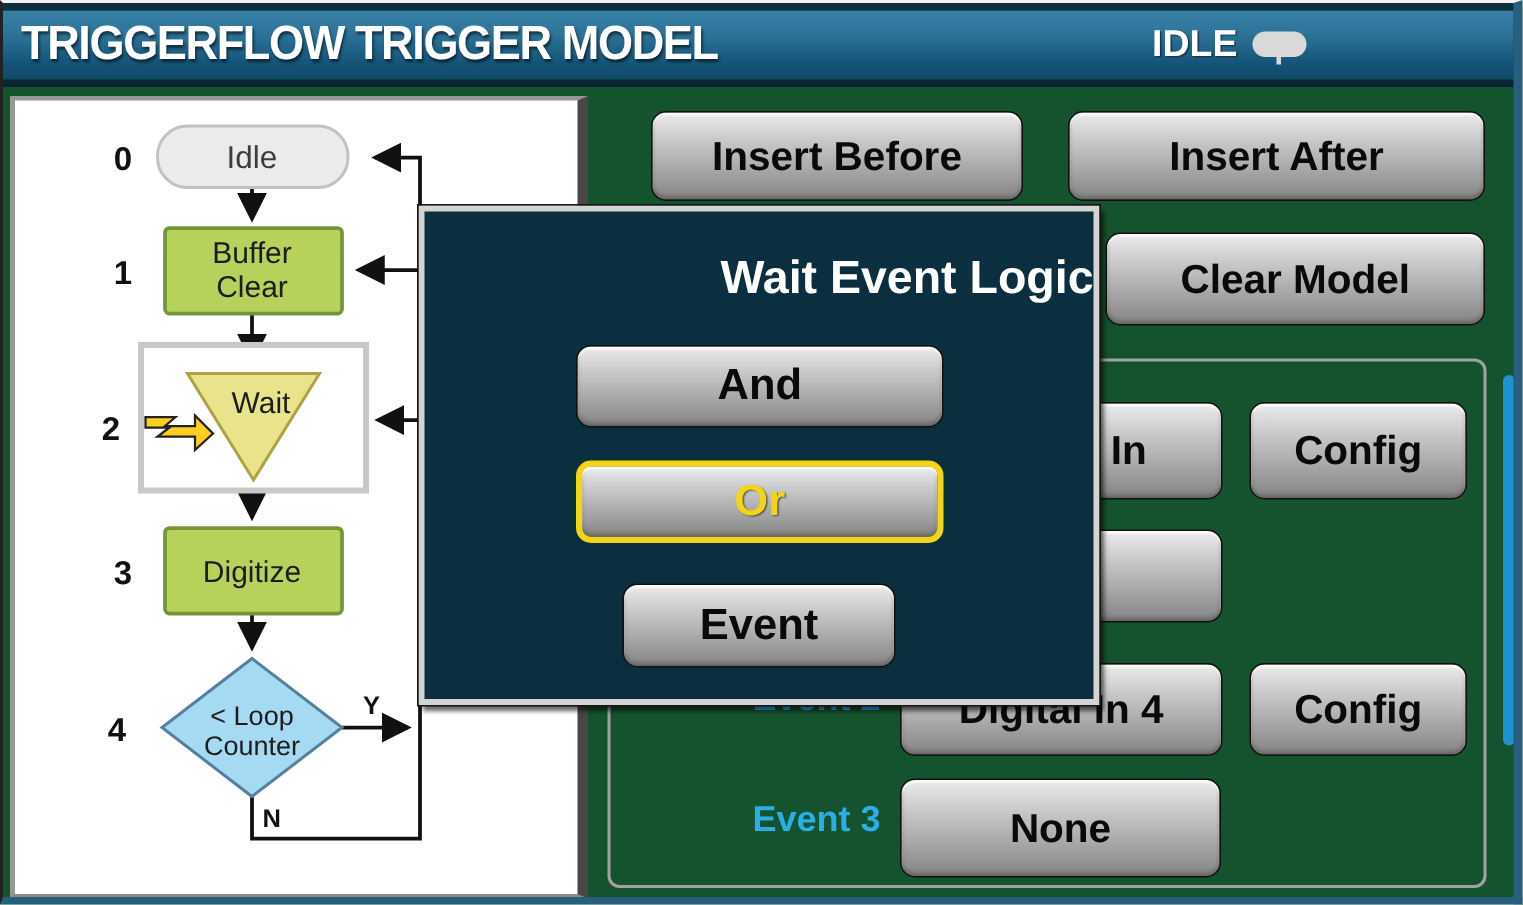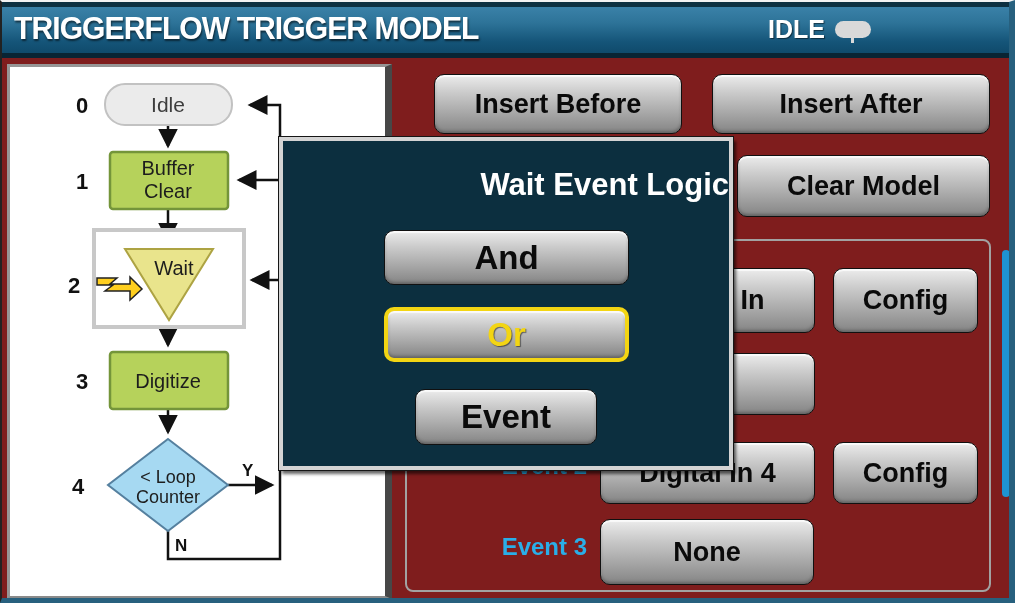--- a/index.html
+++ b/index.html
@@ -1,19 +1,19 @@
 <!DOCTYPE html>
 <html><head>
 <meta charset="utf-8">
 <style>
   html,body{margin:0;padding:0;background:#fff;}
   *{box-sizing:border-box;}
   .screen{
     position:relative;width:1015px;height:603px;overflow:hidden;
-    background:#7f1d1d;
+    background:#14532d;
     border-top:2px solid #f2f2f2;border-left:2px solid #222;
     border-right:6px solid #27607e;border-bottom:5px solid #27607e;
     font-family:"Liberation Sans",sans-serif;
   }
   
   .header{
     position:absolute;left:0;top:0;width:1007px;height:56px;
     background:linear-gradient(180deg,#3a81a8 0%,#2d7398 35%,#155579 75%,#0f4a6b 100%);
     border-top:5px solid #0d3041;border-bottom:5px solid #092433;
   }
@@ -48,21 +48,21 @@
   .scrollbar{position:absolute;left:1000px;top:248px;width:8px;height:247px;
     background:#1e93d2;border-radius:4px;}
   
   .dialog{
     position:absolute;left:277px;top:135px;width:454px;height:333px;z-index:20;
     background:#0c2f3f;border:4px solid #d4d4d4;outline:1px solid #161616;
     box-shadow:3px 4px 3px rgba(0,0,0,.6);
   }
   .dialog-title{position:absolute;left:0;top:26px;width:100%;text-align:right;
     color:#fff;font-size:31px;font-weight:bold;}
-  .dialog .btn{font-size:33px;}
+  .dialog .btn{font-size:29px;}
 </style>
 </head>
 <body>
 
 <div class="screen">
 
   <div class="header">
     <div class="header-title">TRIGGERFLOW TRIGGER MODEL</div>
     <div class="status">
       <span class="status-text">IDLE</span>

